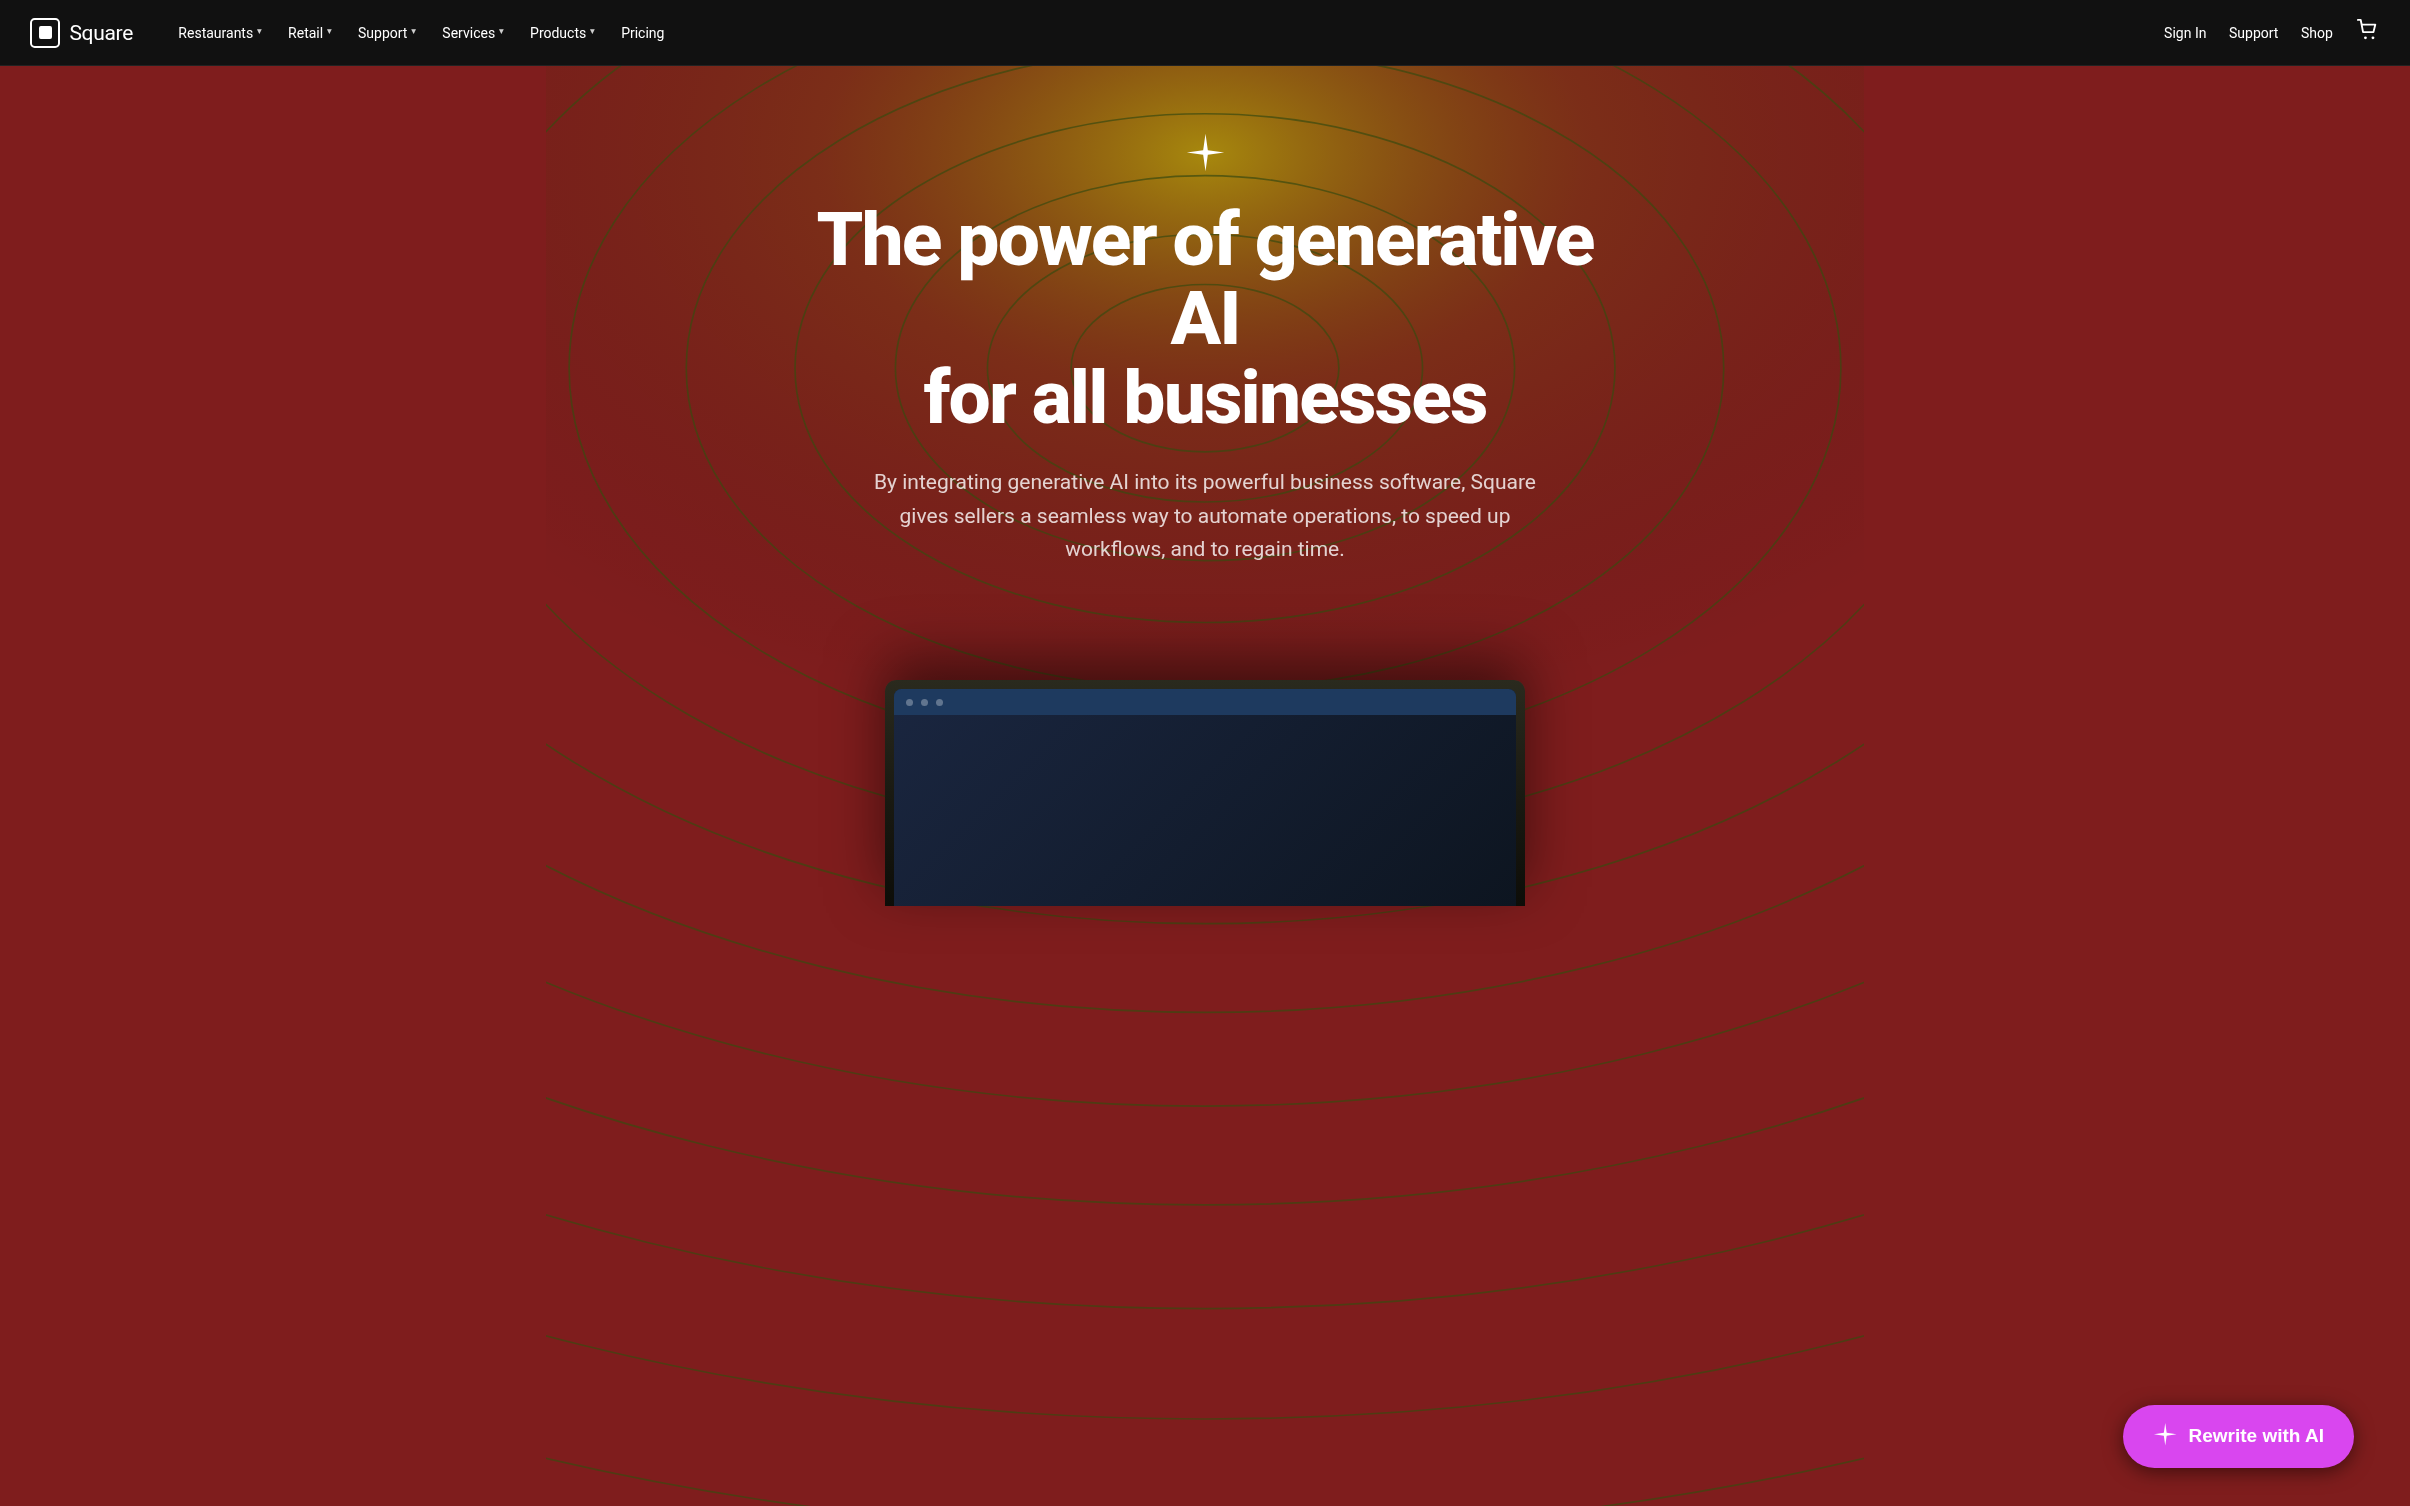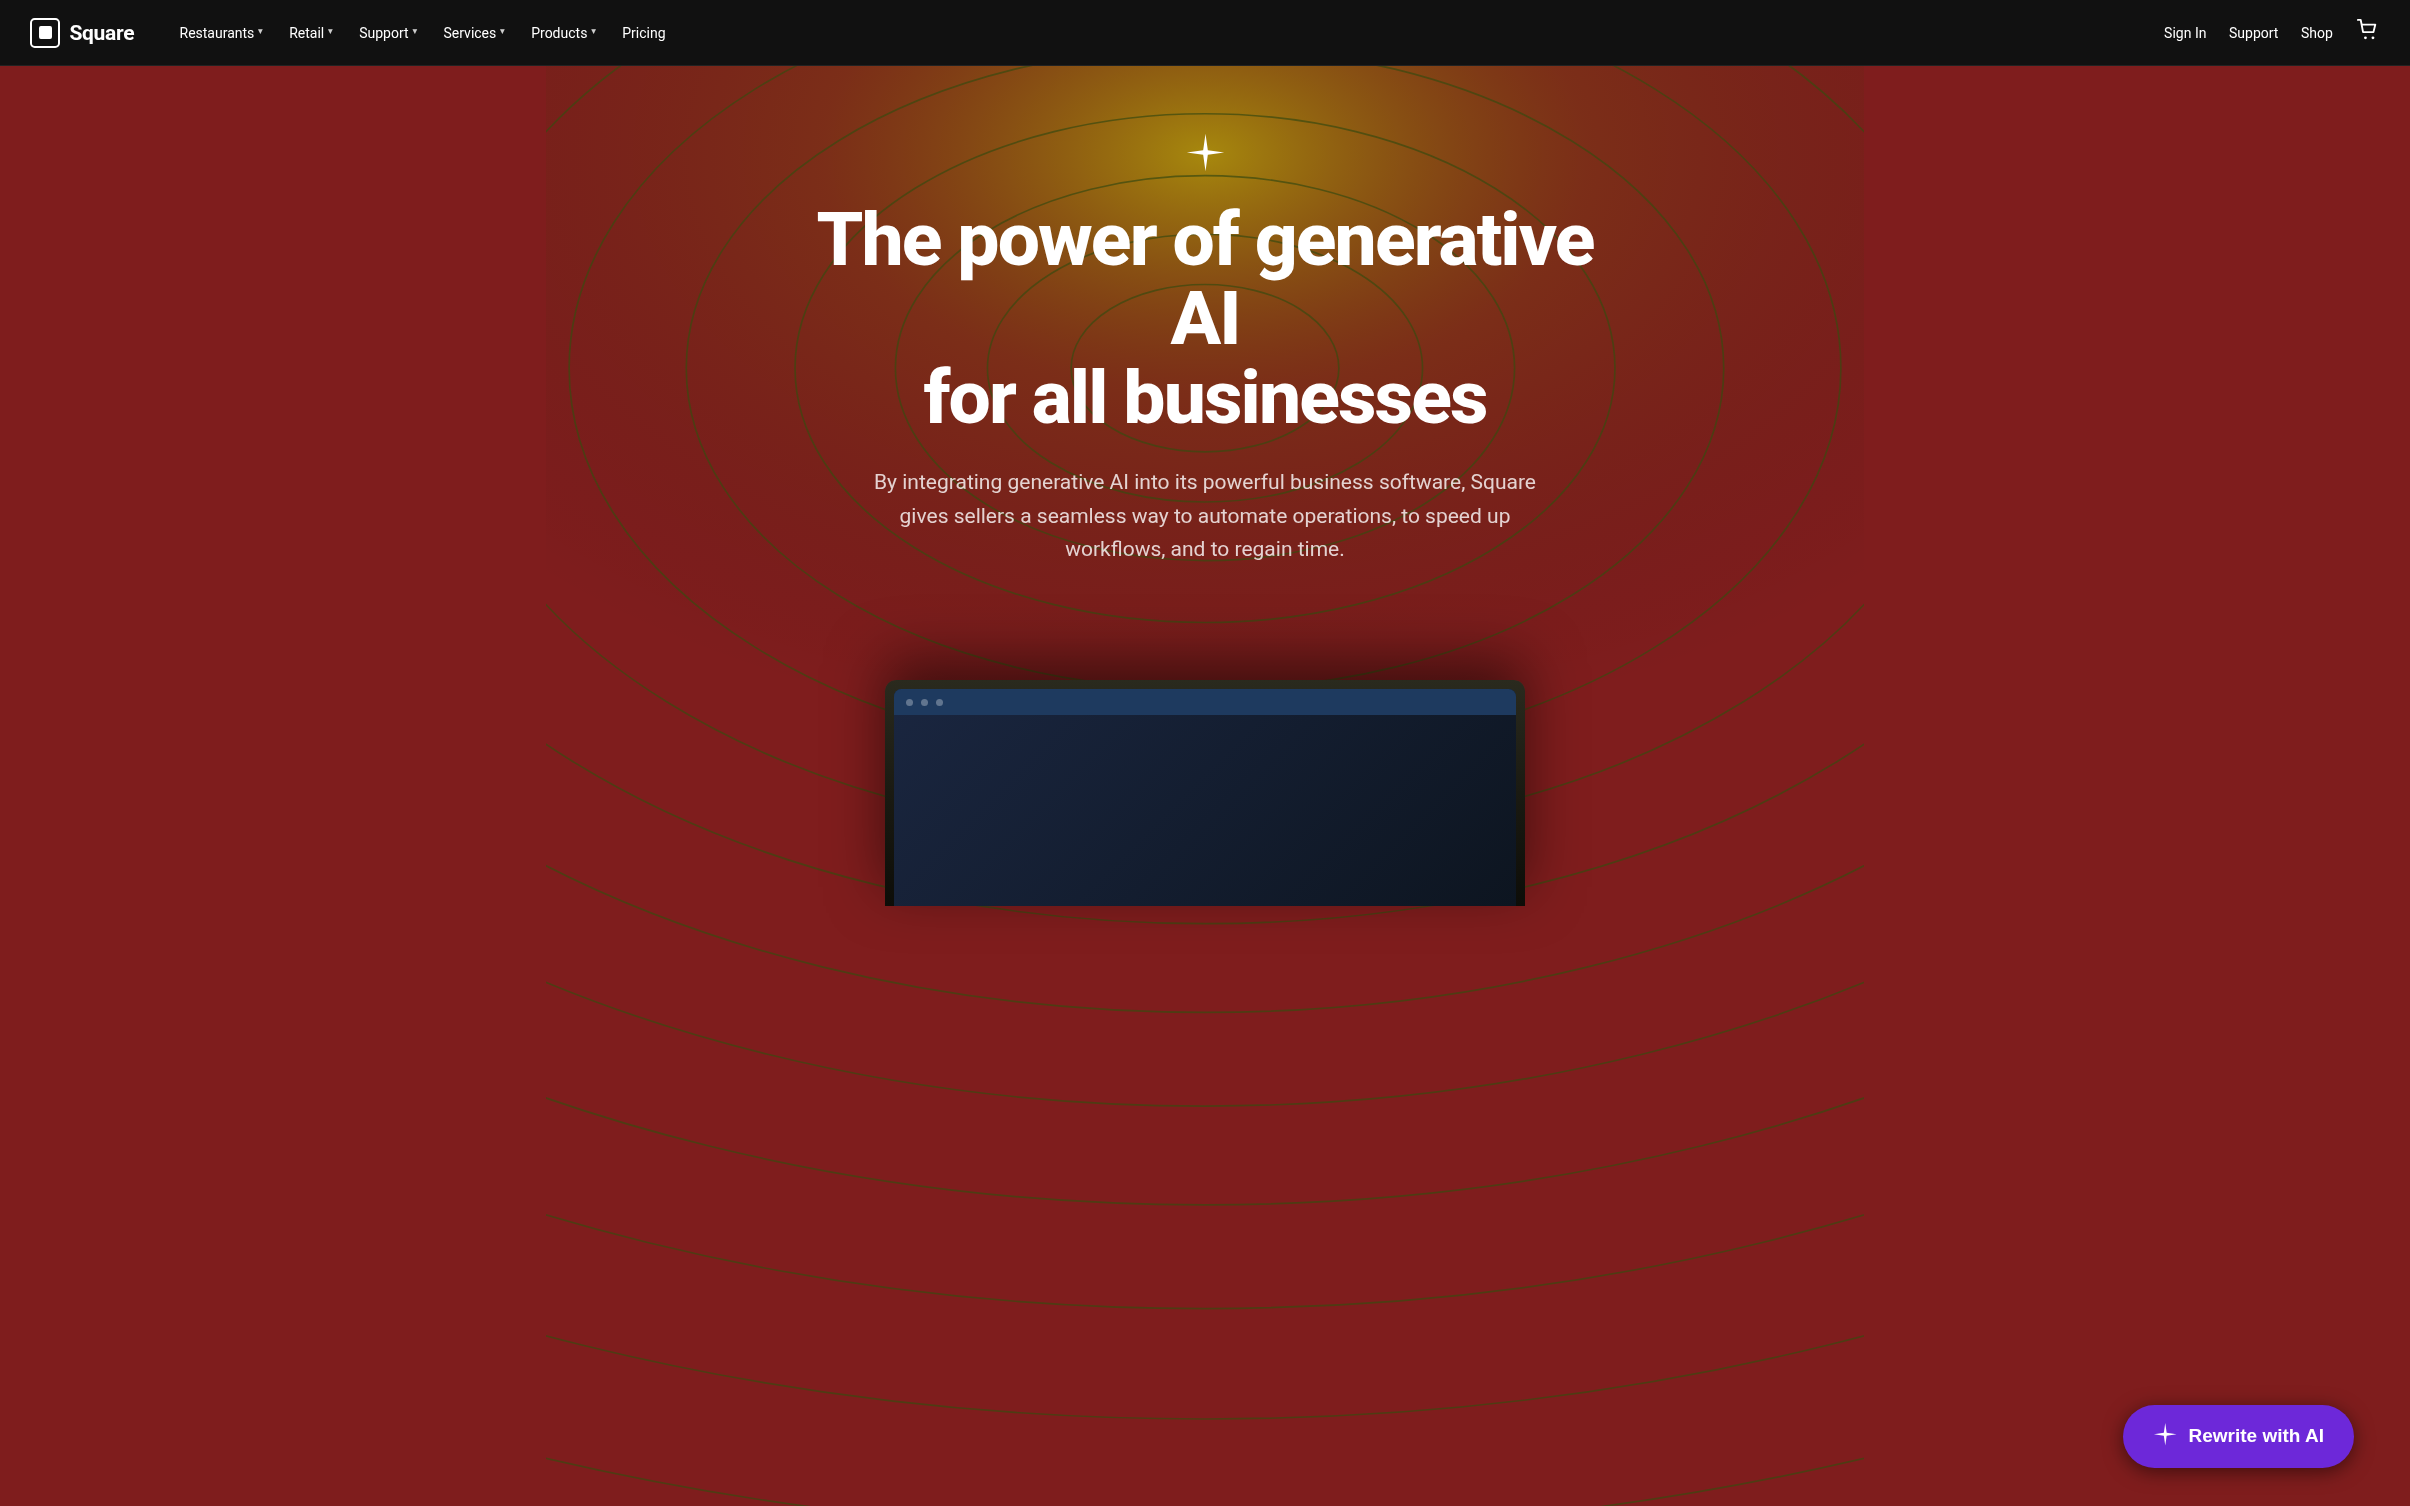--- a/index.html
+++ b/index.html
@@ -55,21 +55,21 @@
 
     .logo-box-inner {
       width: 13px;
       height: 13px;
       background: #fff;
       border-radius: 1.9px;
     }
 
     .logo-text {
       font-size: 21px;
-      font-weight: 700;
+      font-weight: 400;
       color: #fff;
       letter-spacing: -0.3px;
     }
 
     .nav-links {
       display: flex;
       align-items: center;
       gap: 3.8px;
     }
 
@@ -206,21 +206,21 @@
       border-radius: 50%;
       background: rgba(255,255,255,0.3);
     }
 
     
     .rewrite-btn {
       position: fixed;
       bottom: 38px;
       right: 56px;
       z-index: 200;
-      background: #6d28d9;
+      background: #d946ef;
       color: #fff;
       border: none;
       border-radius: 47px;
       padding: 17px 30px;
       font-size: 19px;
       font-weight: 600;
       display: flex;
       align-items: center;
       gap: 11.3px;
       cursor: pointer;

